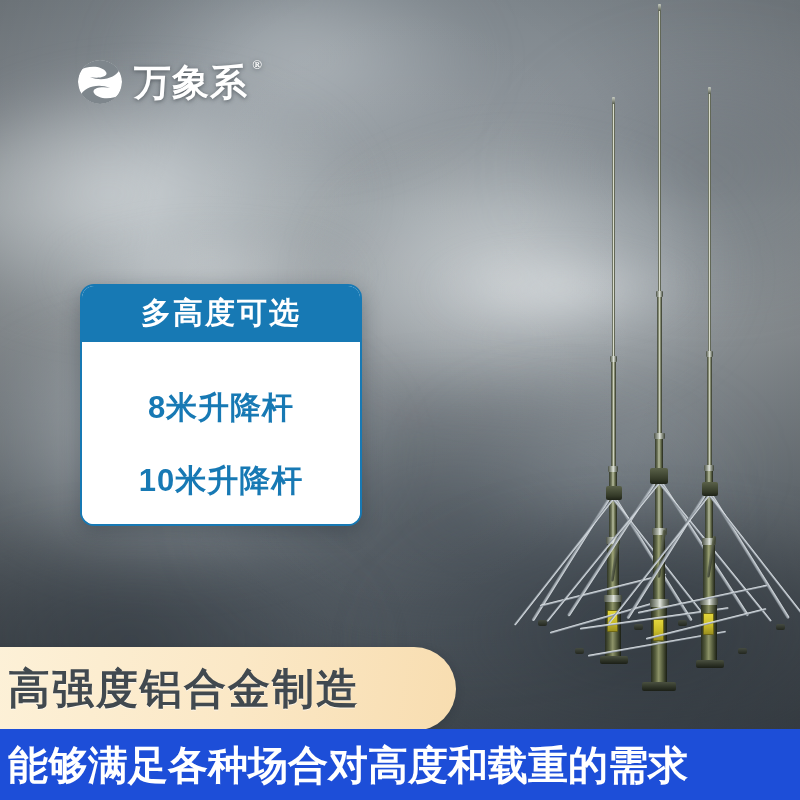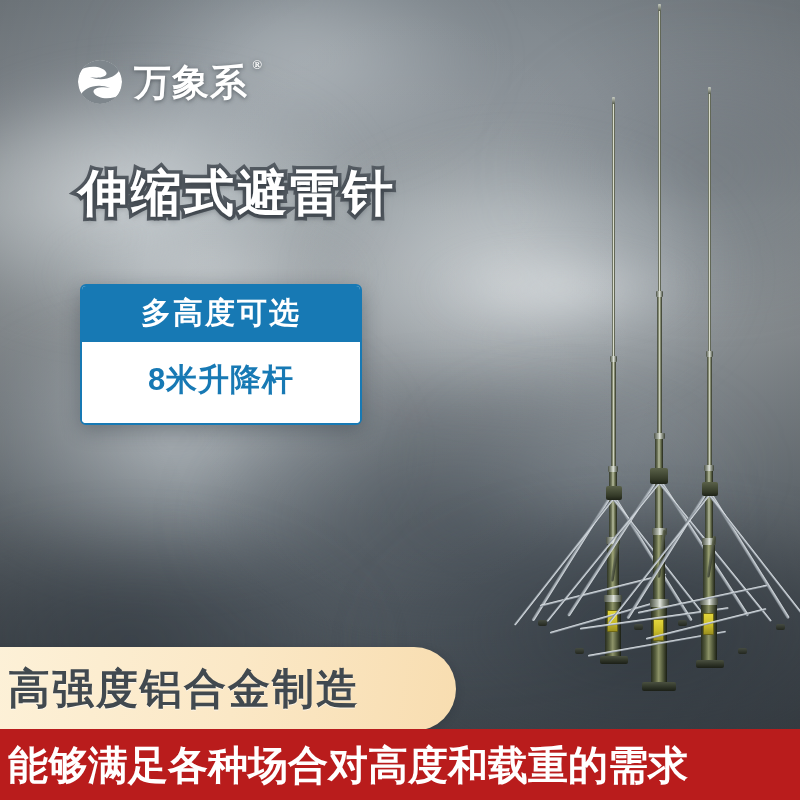--- a/index.html
+++ b/index.html
@@ -223,21 +223,21 @@
       0 0 2px rgba(70,78,86,0.9);
   }
 
   
   .height-card {
     position: absolute;
     left: 80px; top: 284px;
     width: 278px;
     background: #ffffff;
     border: 2px solid #1779b4;
-    border-radius: 6px;
+    border-radius: 14px;
     box-shadow: 0 6px 20px rgba(20,30,40,0.3);
     overflow: hidden;
   }
   .card-head {
     background: #1779b4;
     padding: 10px 0 13px;
     text-align: center;
   }
   .card-head-text {
     color: #ffffff;
@@ -250,20 +250,21 @@
     background: #ffffff;
     padding: 16px 0 20px;
   }
   .opt-row {
     text-align: center;
     color: #1779b4;
     font-size: 31px;
     font-weight: 700;
     letter-spacing: 1px;
     line-height: 1.45;
+    margin-top: 28px;
   }
 
   
   .material-pill {
     position: absolute;
     left: -36px; top: 647px;
     width: 492px;
     height: 84px;
     background: linear-gradient(100deg, #fdf2da 0%, #fbe8c6 55%, #f8ddb0 100%);
     border-radius: 0 46px 46px 0;
@@ -278,21 +279,21 @@
     font-weight: 700;
     letter-spacing: 2px;
     line-height: 1;
     text-shadow: 0 1px 0 rgba(255,255,255,0.6);
   }
   .need-bar {
     position: absolute;
     left: 0; top: 729px;
     width: 800px;
     height: 71px;
-    background: #b91c1c;
+    background: #1d4ed8;
     display: flex;
     align-items: center;
   }
   .need-text {
     margin-left: 8px;
     color: #ffffff;
     font-size: 40px;
     font-weight: 700;
     letter-spacing: 0px;
     line-height: 1;
@@ -410,28 +411,28 @@
         <circle cx="24" cy="24" r="22" fill="#ffffff"></circle>
         <path d="M -4 17 C 8 6, 26 7, 30 14 C 33 19, 22 21, 14 19 C 26 24, 40 20, 44 11 L 52 4 L 52 -6 L -6 -6 Z" fill="#7e868c"></path>
         <path d="M 52 32 C 40 43, 22 42, 18 35 C 15 30, 26 28, 34 30 C 22 25, 8 29, 4 38 L -4 45 L -4 54 L 54 54 Z" fill="#7e868c"></path>
       </g>
     </svg>
     <div class="brand-name">
       <span>万象系</span><span class="brand-reg">®</span>
     </div>
   </div>
 
-  <div class="headline">伸缩式避雷针</div>
 
   <div class="height-card">
     <div class="card-head">
       <div class="card-head-text">多高度可选</div>
     </div>
     <div class="card-body">
       <div class="opt-row">8米升降杆</div>
+      <div class="opt-row">10米升降杆</div>
     </div>
   </div>
 
   <div class="material-pill">
     <div class="material-text">高强度铝合金制造</div>
   </div>
 
   <div class="need-bar">
     <div class="need-text">能够满足各种场合对高度和载重的需求</div>
   </div>

